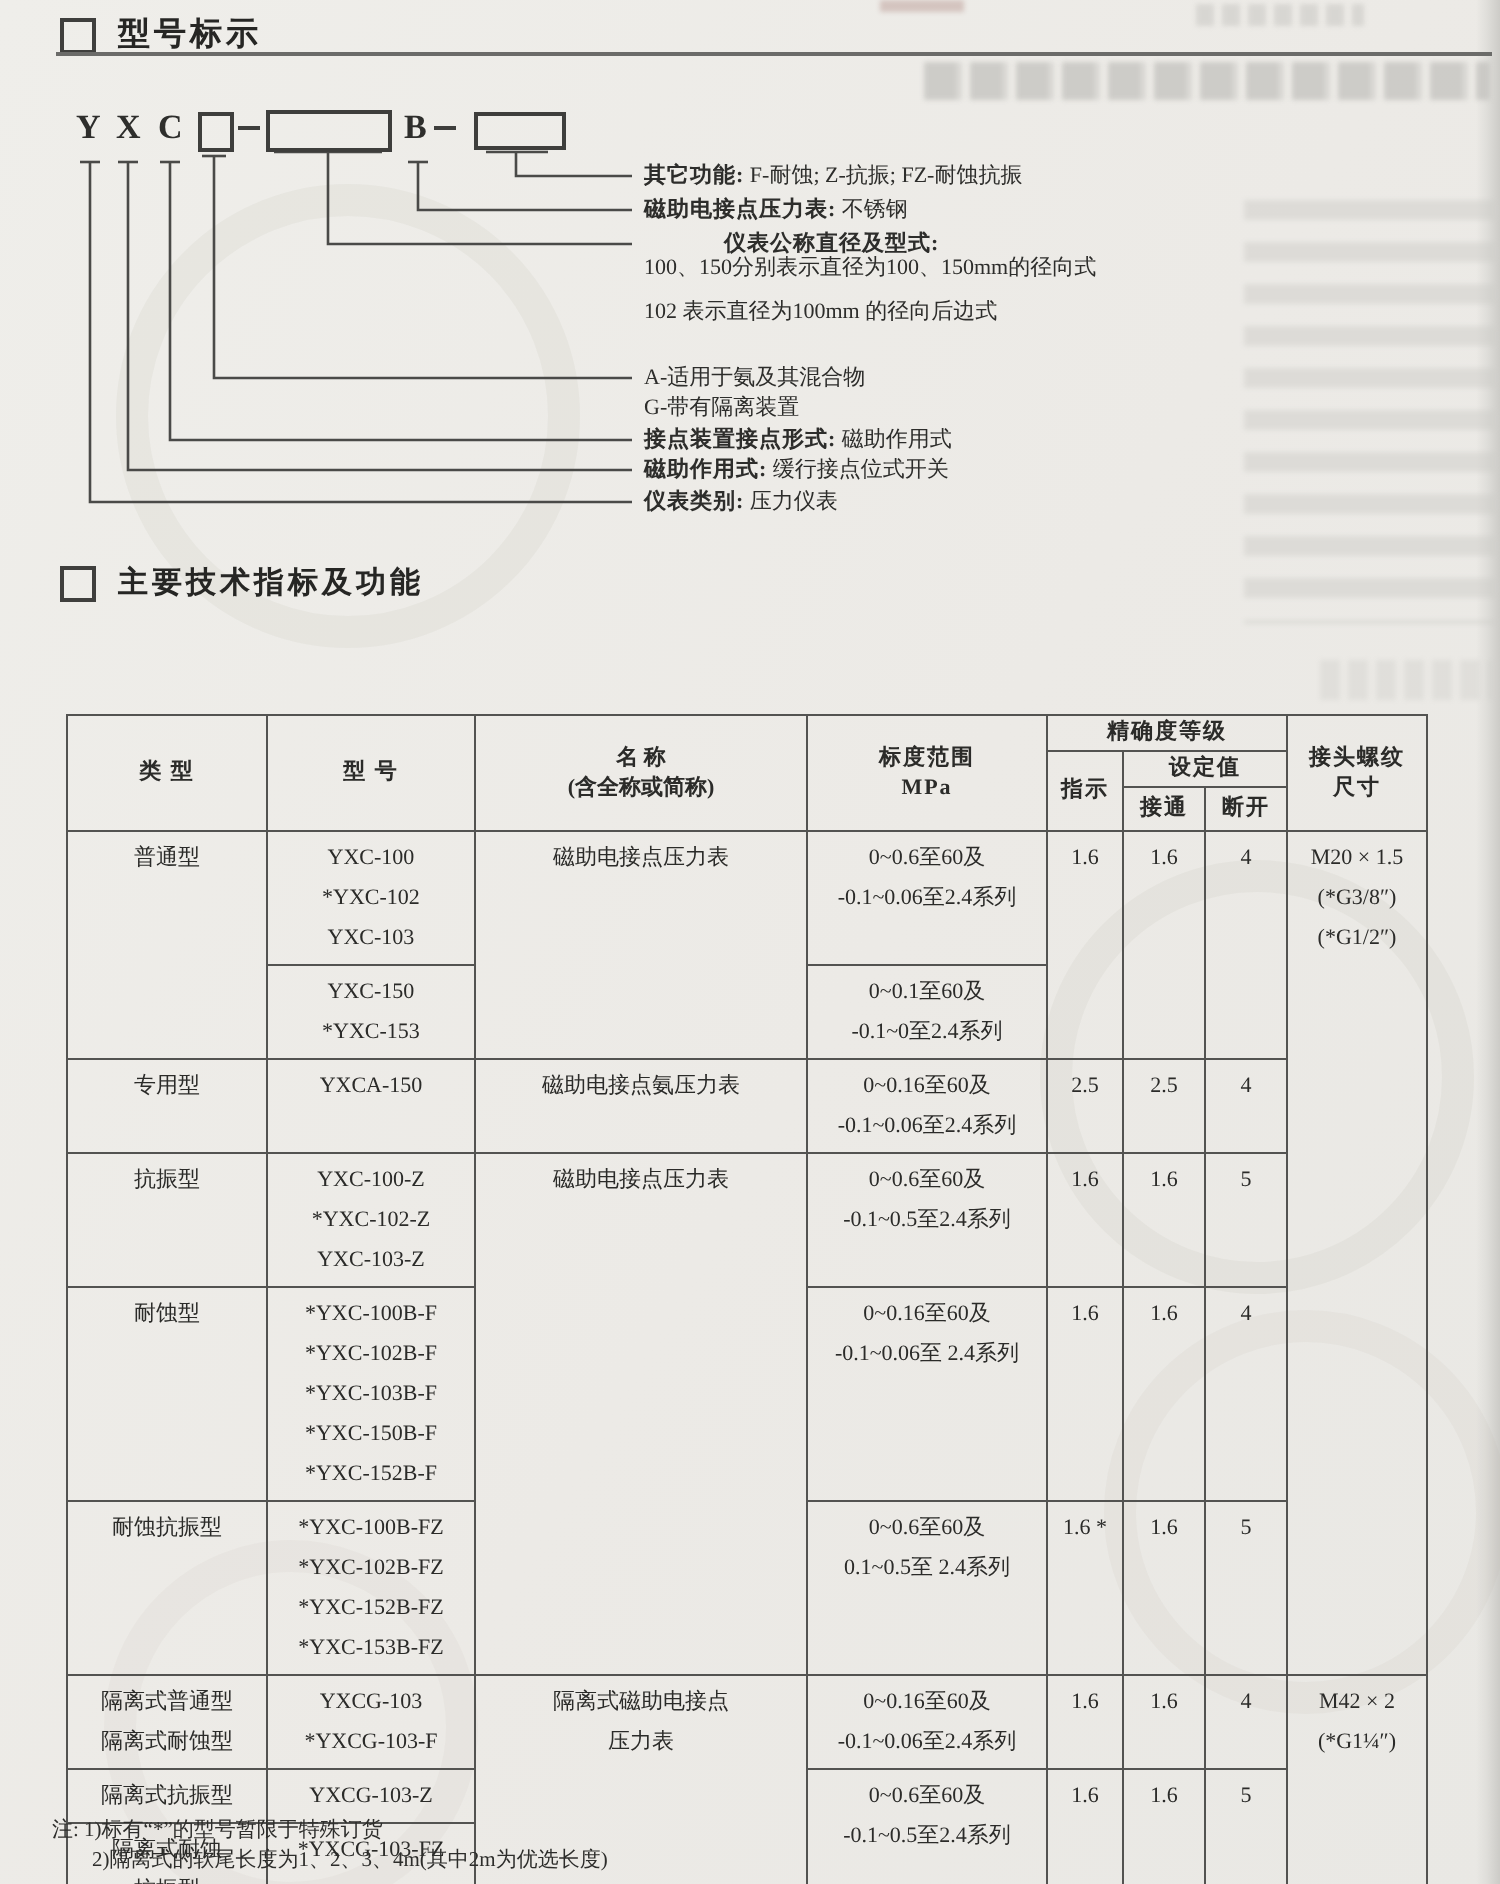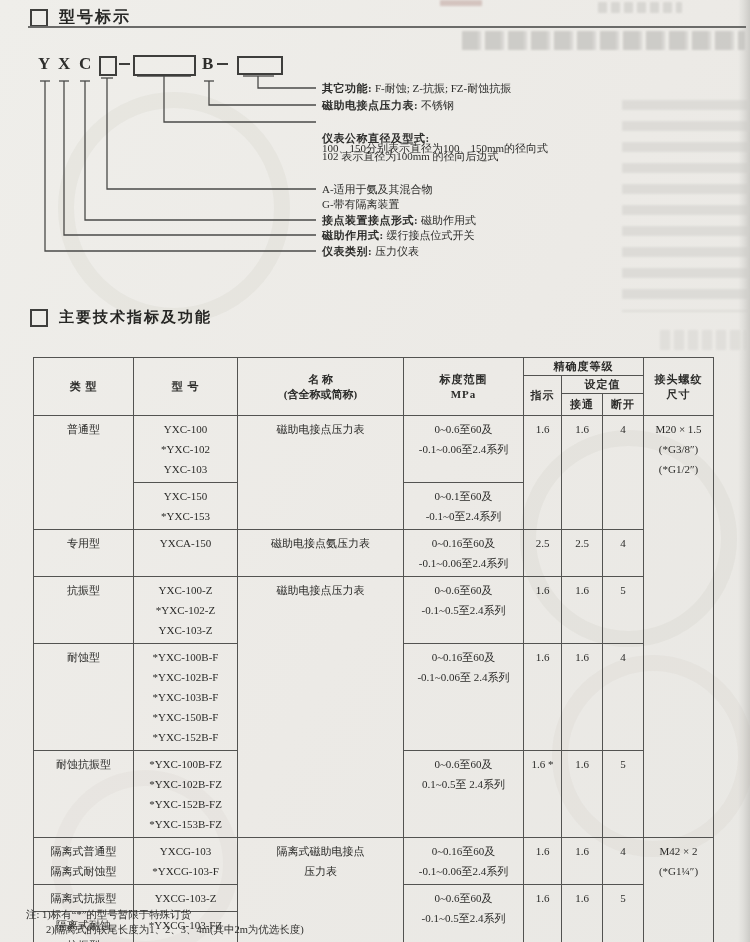--- a/index.html
+++ b/index.html
@@ -26,39 +26,39 @@
     background:repeating-linear-gradient(to right,#cccbc7 0 10px,rgba(0,0,0,0) 10px 14px);}
   .wm{position:absolute;border:16px solid rgba(184,180,168,.12);border-radius:50%;pointer-events:none;}
   .wm1{left:58px;top:92px;width:200px;height:200px;}
   .wm2{left:520px;top:430px;width:185px;height:185px;}
   .wm3{left:552px;top:655px;width:170px;height:170px;border-color:rgba(184,180,168,.10);}
   .wm4{left:52px;top:770px;width:155px;height:155px;border-color:rgba(184,180,168,.09);}
 
   
   .sec-header{position:absolute;display:flex;align-items:center;gap:11px;}
   .sec1{left:30px;top:7px;}
-  .sec2{left:30px;top:308px;}
+  .sec2{left:30px;top:282px;}
   .sq{display:inline-block;width:14px;height:14px;border:2px solid #3f3f3d;background:transparent;}
   .sec-title{font-weight:bold;font-size:16px;letter-spacing:2px;color:#262624;}
   .rule{position:absolute;left:28px;top:26px;width:718px;height:2px;background:#6b6b69;}
   .bullet-line{position:absolute;left:32px;top:325px;font-size:13px;font-weight:bold;letter-spacing:1px;color:#2c2c2a;}
 
   
   .diagram{position:absolute;left:0;top:50px;width:750px;height:225px;}
   .code-letter{position:absolute;top:4px;font-size:17px;font-weight:bold;color:#2e2e2c;}
   .code-box{position:absolute;border:2px solid #3e3e3c;background:transparent;}
   .box1{left:99px;top:6px;width:14px;height:16px;}
   .boxwide{left:133px;top:5px;width:59px;height:17px;}
   .box2{left:237px;top:6px;width:42px;height:15px;}
   .code-dash{position:absolute;top:13px;width:11px;height:2px;background:#3e3e3c;}
   .dash1{left:119px;} .dash2{left:217px;}
   .connectors{position:absolute;left:0;top:0;}
   .anno{position:absolute;left:322px;font-size:11px;line-height:13px;white-space:nowrap;color:#2d2d2b;}
   .anno b{font-weight:bold;letter-spacing:.5px;}
-  .a0{top:32px;} .a1{top:49px;} .a2{top:82px;} .a3{top:92px;} .a4{top:100px;}
+  .a0{top:32px;} .a1{top:49px;} .a2{top:66px;margin-left:40px;} .a3{top:78px;} .a4{top:100px;}
   .a5{top:117px;} .a6{top:133px;text-align:center;} .a7{top:148px;} .a8{top:164px;} .a9{top:179px;} .a10{top:195px;}
 
   
   table.spec{position:absolute;left:33px;top:357px;width:680px;border-collapse:collapse;table-layout:fixed;}
   table.spec td{border:1px solid #535351;text-align:center;vertical-align:top;
     padding:3px 2px;font-size:11px;line-height:20px;white-space:pre-line;color:#2b2b29;}
   table.spec thead td{vertical-align:middle;font-weight:bold;padding:0 1px;line-height:1.35;letter-spacing:1px;}
   table.spec td.vmid{vertical-align:middle;}
   table.spec td.nm{letter-spacing:0;}
 

